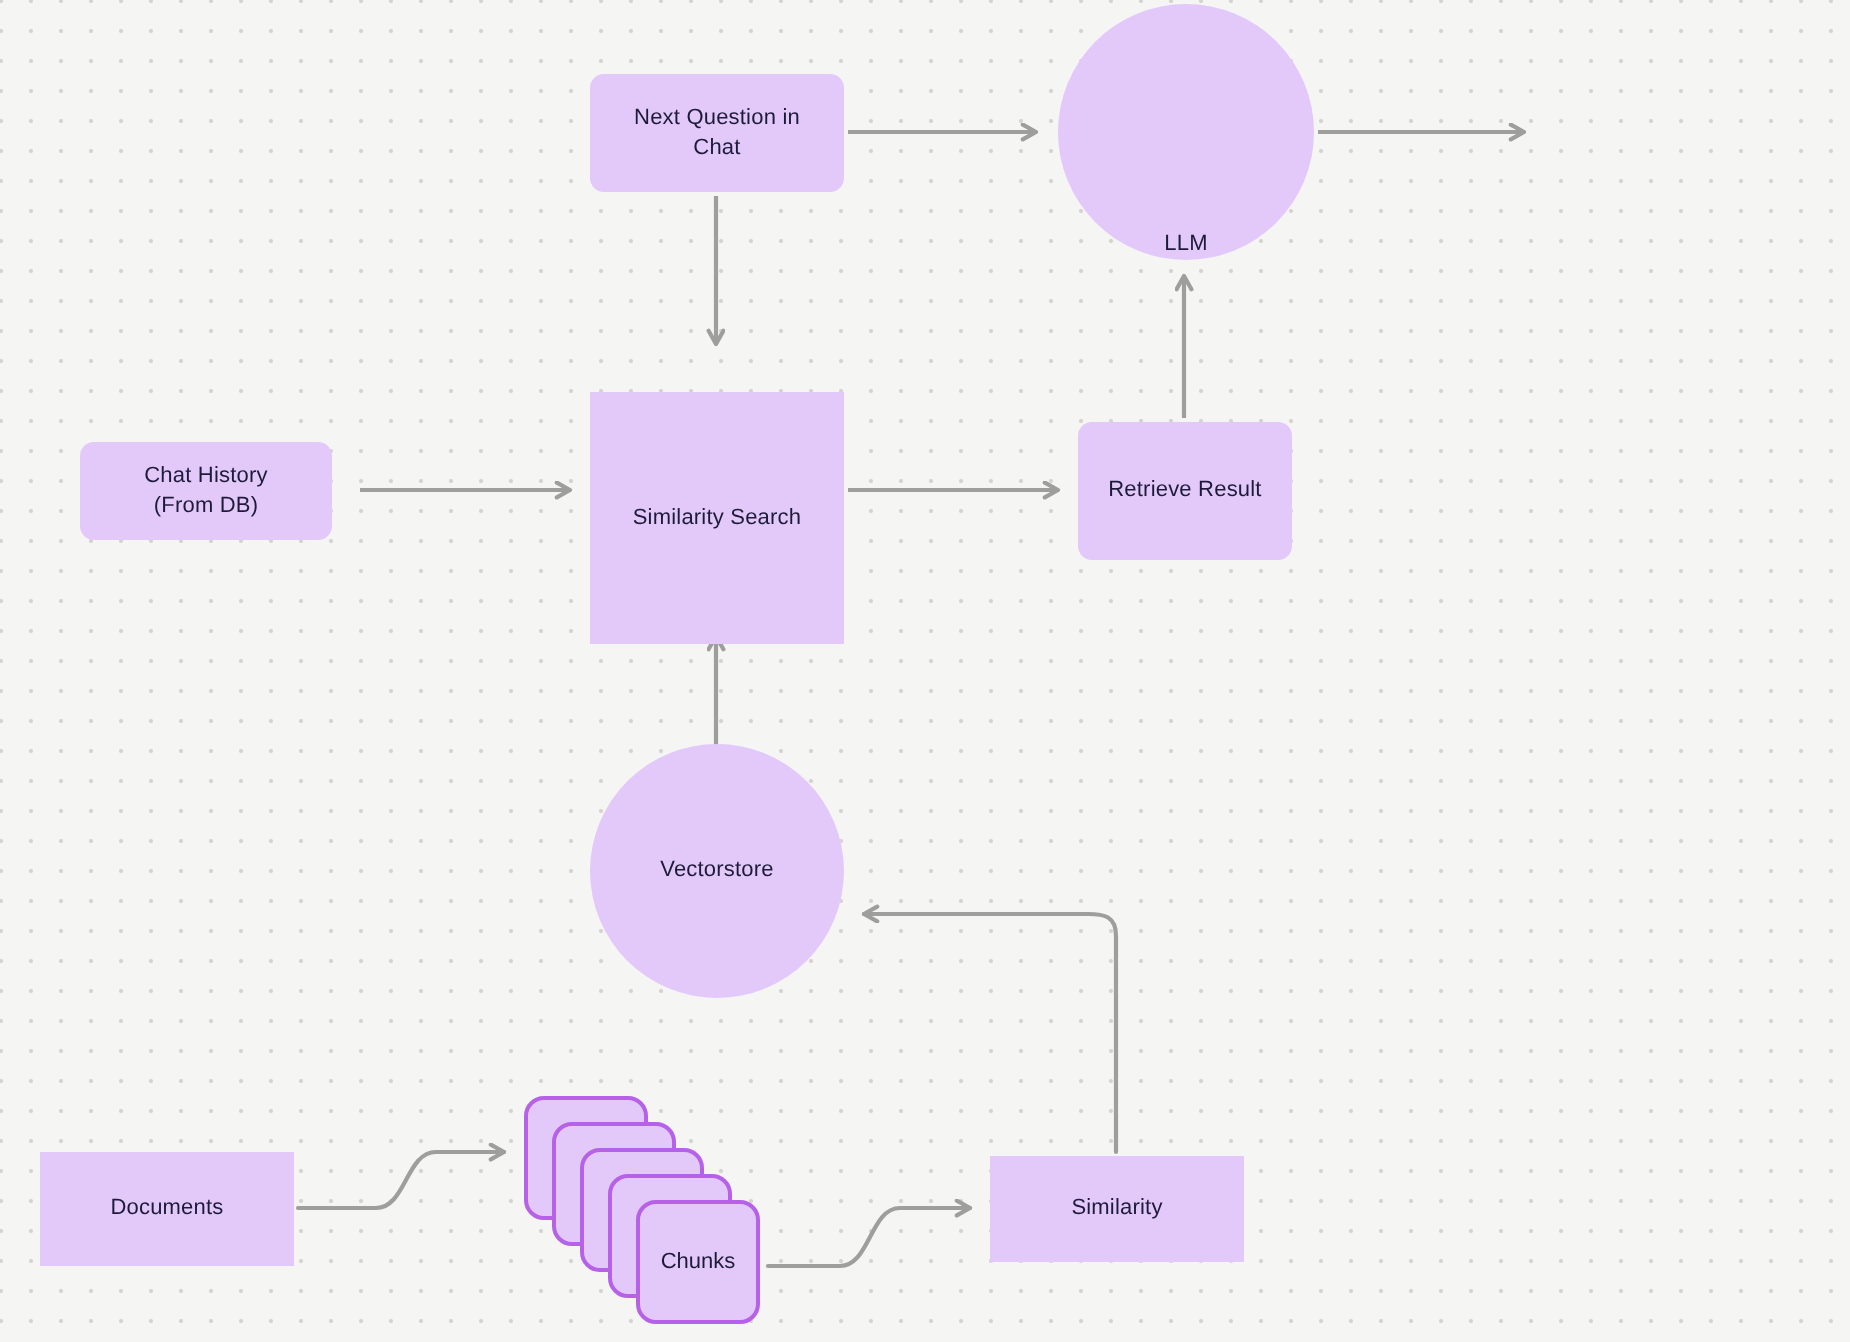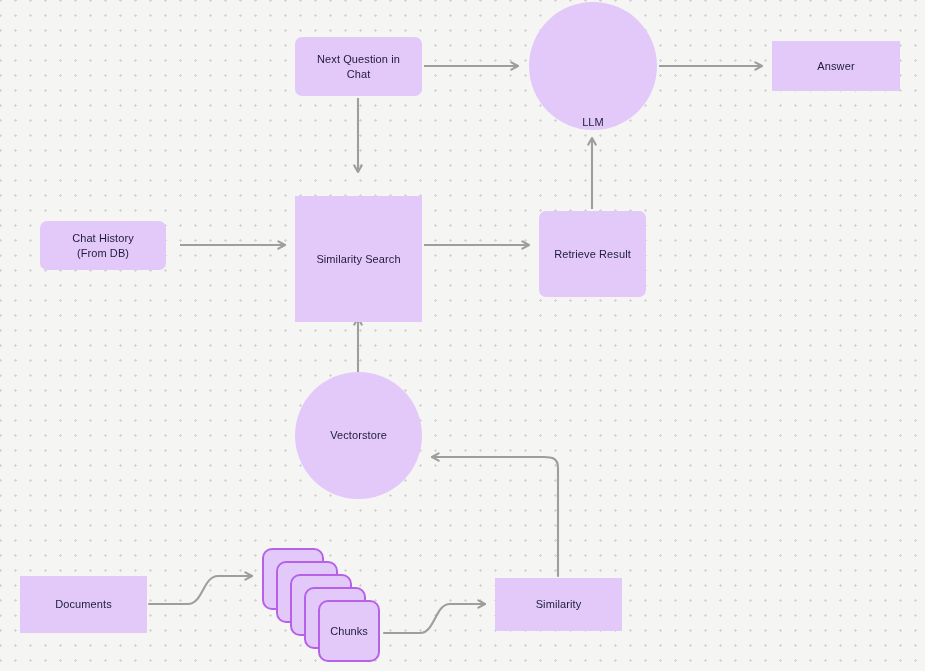--- a/index.html
+++ b/index.html
@@ -124,34 +124,31 @@
 
   <div class="node round-sm" style="left:295px; top:37px; width:127px; height:59px;">
     <span style="white-space:pre-line;">Next Question in
 Chat</span>
   </div>
 
   <div class="node circle" style="left:529px; top:2px; width:128px; height:128px;align-items:flex-end;">
     <span style="white-space:pre-line;">LLM</span>
   </div>
 
-  <div class="node square" style="left:772px; top:41px; width:128px; height:50px;">
-    <span style="white-space:pre-line;">Answer</span>
-  </div>
 
   <div class="node round-sm" style="left:40px; top:221px; width:126px; height:49px;">
     <span style="white-space:pre-line;">Chat History
 (From DB)</span>
   </div>
 
   <div class="node square" style="left:295px; top:196px; width:127px; height:126px;">
     <span style="white-space:pre-line;">Similarity Search</span>
   </div>
 
-  <div class="node round-sm" style="left:539px; top:211px; width:107px; height:86px;">
+  <div class="node round-sm" style="left:539px; top:211px; width:107px; height:69px;">
     <span style="white-space:pre-line;">Retrieve Result</span>
   </div>
 
   <div class="node circle" style="left:295px; top:372px; width:127px; height:127px;">
     <span style="white-space:pre-line;">Vectorstore</span>
   </div>
 
   <div class="node square" style="left:20px; top:576px; width:127px; height:57px;">
     <span style="white-space:pre-line;">Documents</span>
   </div>

